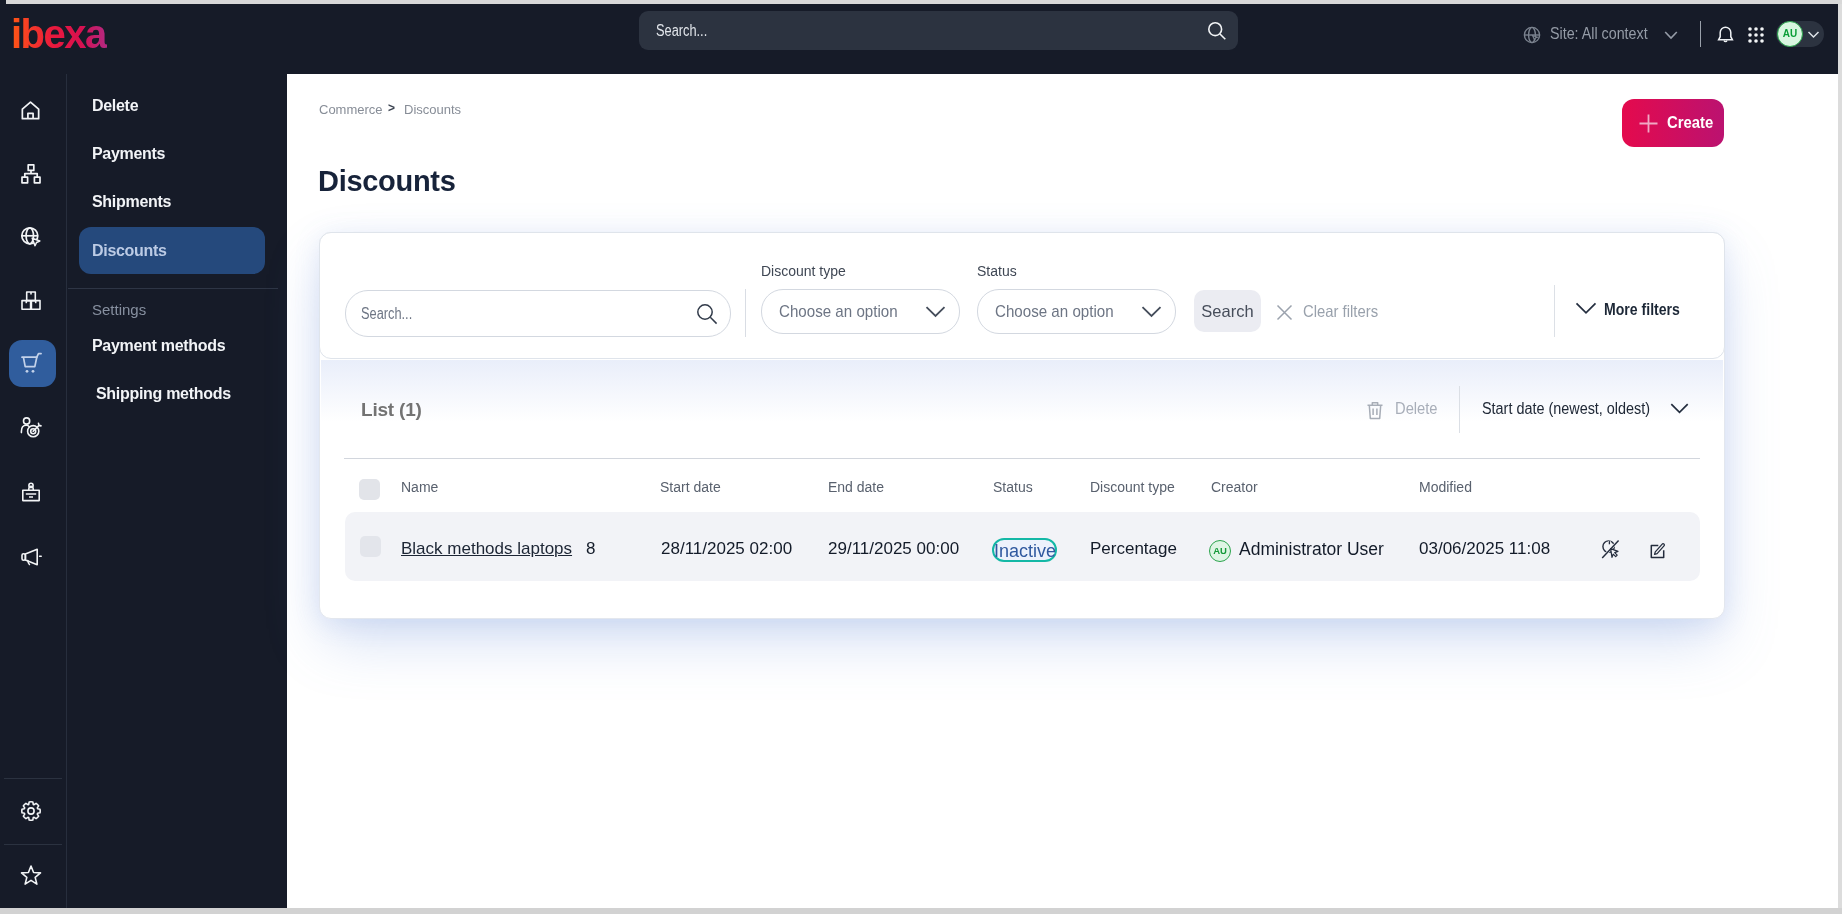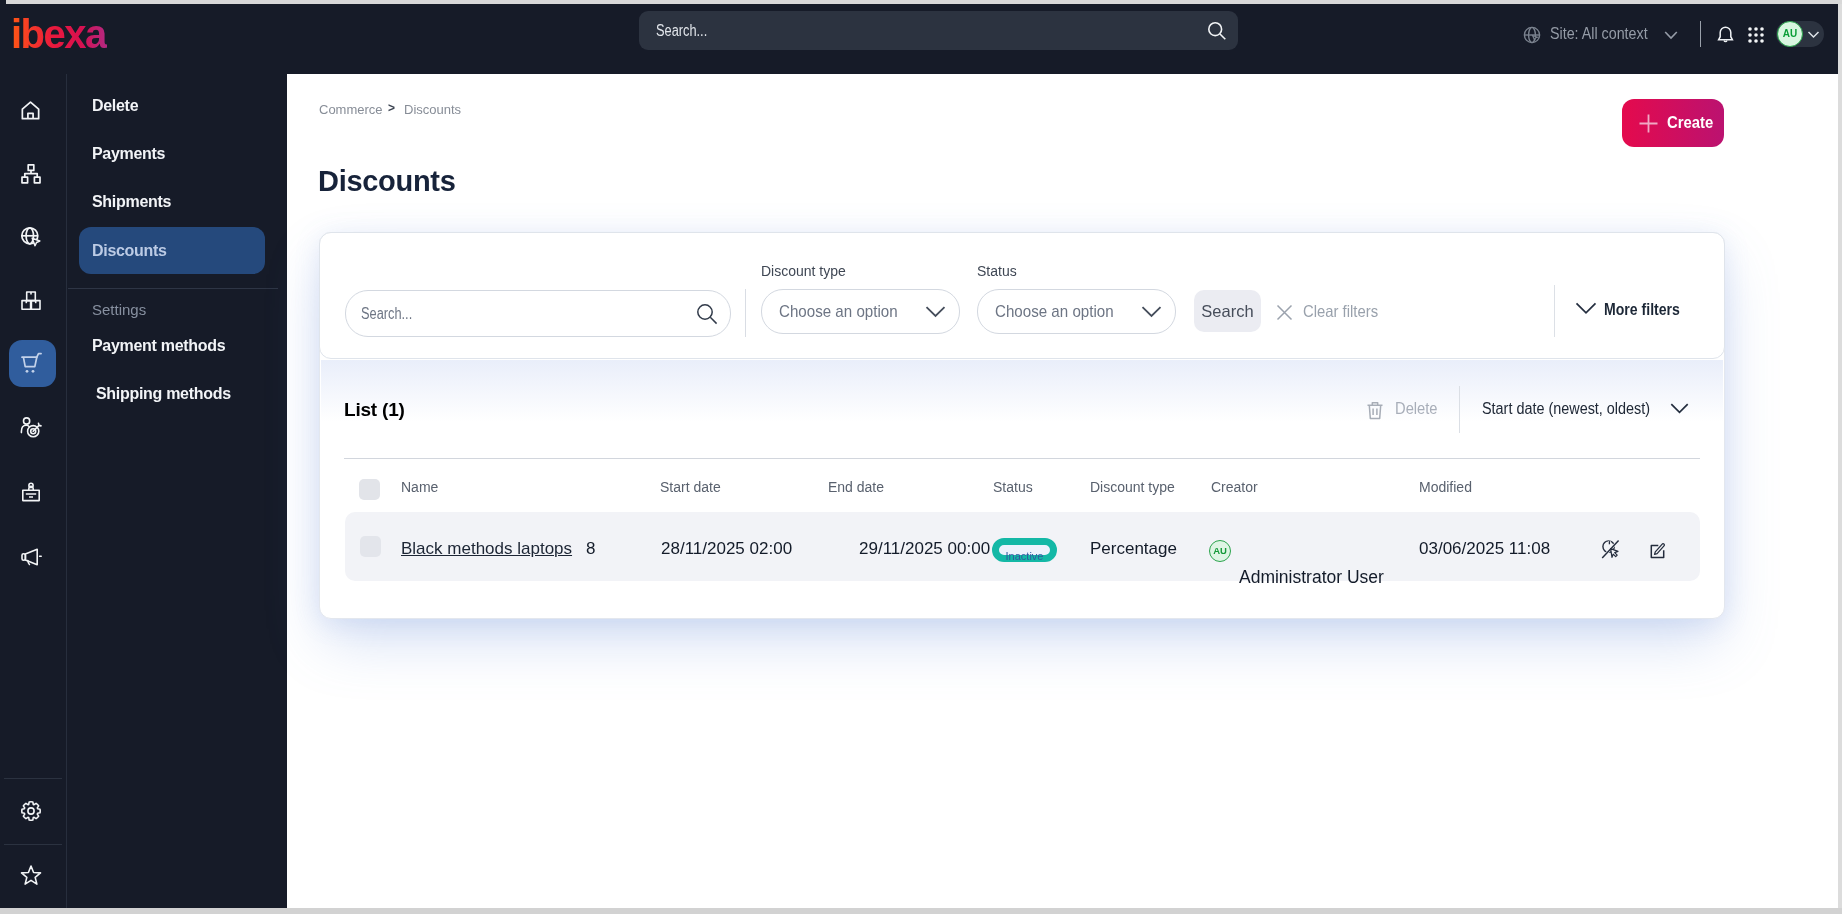--- a/index.html
+++ b/index.html
@@ -244,21 +244,21 @@
 <div class="abs" style="left:1303px;top:302px;font-size:16.5px;color:#99a1ac;transform:scaleX(0.9);transform-origin:left;">Clear filters</div>
 
 <div class="abs" style="left:1554px;top:285px;width:1px;height:52px;background:#dce0e6;"></div>
 <div class="abs" style="left:1575px;top:302px;">
 <svg width="22" height="13" viewBox="0 0 22 13" fill="none" stroke="#242e3f" stroke-width="1.7">
       <path d="M1.5 1.3 L11 10.8 L20.5 1.3"></path>
     </svg>
 </div>
 <div class="abs" style="left:1604px;top:301px;font-size:16px;font-weight:bold;color:#1c2736;transform:scaleX(0.88);transform-origin:left;">More filters</div>
 
-<div class="abs" style="left:344px;top:399px;font-size:19px;font-weight:bold;color:#000000;letter-spacing:-0.2px;">List (1)</div>
+<div class="abs" style="left:361px;top:399px;font-size:19px;font-weight:bold;color:#737373;letter-spacing:-0.2px;">List (1)</div>
 <div class="abs" style="left:1366px;top:401px;">
 <svg width="18" height="19" viewBox="0 0 18 19" fill="none" stroke="#a7adb7" stroke-width="1.5" stroke-linejoin="round">
 <path d="M1.5 4.2 h15 M6.3 4.2 V1.8 h5.4 v2.4 M3.3 4.2 l1 13.2 h9.4 l1-13.2 M7.1 7.6 v6.4 M10.9 7.6 v6.4"></path>
     </svg>
 </div>
 <div class="abs" style="left:1395px;top:400px;font-size:16px;color:#a8aeb9;transform:scaleX(0.92);transform-origin:left;">Delete</div>
 <div class="abs" style="left:1459px;top:386px;width:1px;height:47px;background:#dbdfe5;"></div>
 <div class="abs" style="left:1482px;top:400px;font-size:16px;color:#202937;transform:scaleX(0.9);transform-origin:left;">Start date (newest, oldest)</div>
 <div class="abs" style="left:1670px;top:403px;">
 <svg width="19" height="11" viewBox="0 0 19 11" fill="none" stroke="#242e3f" stroke-width="1.7">
@@ -276,25 +276,25 @@
 <div class="abs th" style="left:1090px;top:479px;">Discount type</div>
 <div class="abs th" style="left:1211px;top:479px;">Creator</div>
 <div class="abs th" style="left:1419px;top:479px;">Modified</div>
 <style>.th{font-size:14px;color:#59616e;} .td{font-size:17px;color:#131b29;}</style>
 
 <div class="abs" style="left:345px;top:512px;width:1355px;height:69px;background:#f2f3f7;border-radius:10px;"></div>
 <div class="abs" style="left:360px;top:536px;width:21px;height:21px;background:#e3e5eb;border-radius:5px;"></div>
 <div class="abs td" style="left:401px;top:539px;color:#1c2534;text-decoration:underline;">Black methods laptops</div>
 <div class="abs td" style="left:586px;top:539px;">8</div>
 <div class="abs td" style="left:661px;top:539px;">28/11/2025 02:00</div>
-<div class="abs td" style="left:828px;top:539px;margin-left:31px;">29/11/2025 00:00</div>
-<div class="abs" style="left:992px;top:538px;width:65px;height:24px;border:7px solid #14b8a6;border-radius:12px;background:#edf2fc;text-align:center;line-height:22px;font-size:11px;color:#30599f;">Inactive</div>
+<div class="abs td" style="left:828px;top:539px;">29/11/2025 00:00</div>
+<div class="abs" style="left:992px;top:538px;width:65px;height:24px;border:2px solid #14b8a6;border-radius:12px;background:#edf2fc;text-align:center;line-height:22px;font-size:18px;color:#30599f;">Inactive</div>
 <div class="abs td" style="left:1090px;top:539px;">Percentage</div>
 <div class="abs" style="left:1209px;top:540px;width:22px;height:22px;border-radius:50%;background:#def5e4;border:1.5px solid #2ca44d;color:#149938;font-size:9.5px;font-weight:bold;text-align:center;line-height:19px;">AU</div>
-<div class="abs td" style="left:1239px;top:539px;font-size:17.5px;margin-top:28px;">Administrator User</div>
+<div class="abs td" style="left:1239px;top:539px;font-size:17.5px;">Administrator User</div>
 <div class="abs td" style="left:1419px;top:539px;">03/06/2025 11:08</div>
 
 <div class="abs" style="left:1601px;top:539px;">
 <svg width="20" height="21" viewBox="0 0 20 21" fill="none" stroke="#242c3d" stroke-width="1.4">
 <circle cx="7.6" cy="7.6" r="5.7"></circle>
       <path d="M8.4 1.9 v3.4" stroke="#f2f3f7" stroke-width="2.6"></path>
       <path d="M8.4 2.1 v3.2" stroke-width="1.3"></path>
 <path d="M1.2 19 L17.6 1.4" stroke="#f2f3f7" stroke-width="2.8"></path>
 <path d="M1.2 19 L17.6 1.4" stroke-width="1.4"></path>
 <path d="M9.6 9.6 l7.4 2.8 -3.3 1.2 2.5 2.5 -1.5 1.5 -2.5-2.5 -1.2 3.3 Z" fill="#f2f3f7" stroke-width="1.2" stroke-linejoin="round"></path>

